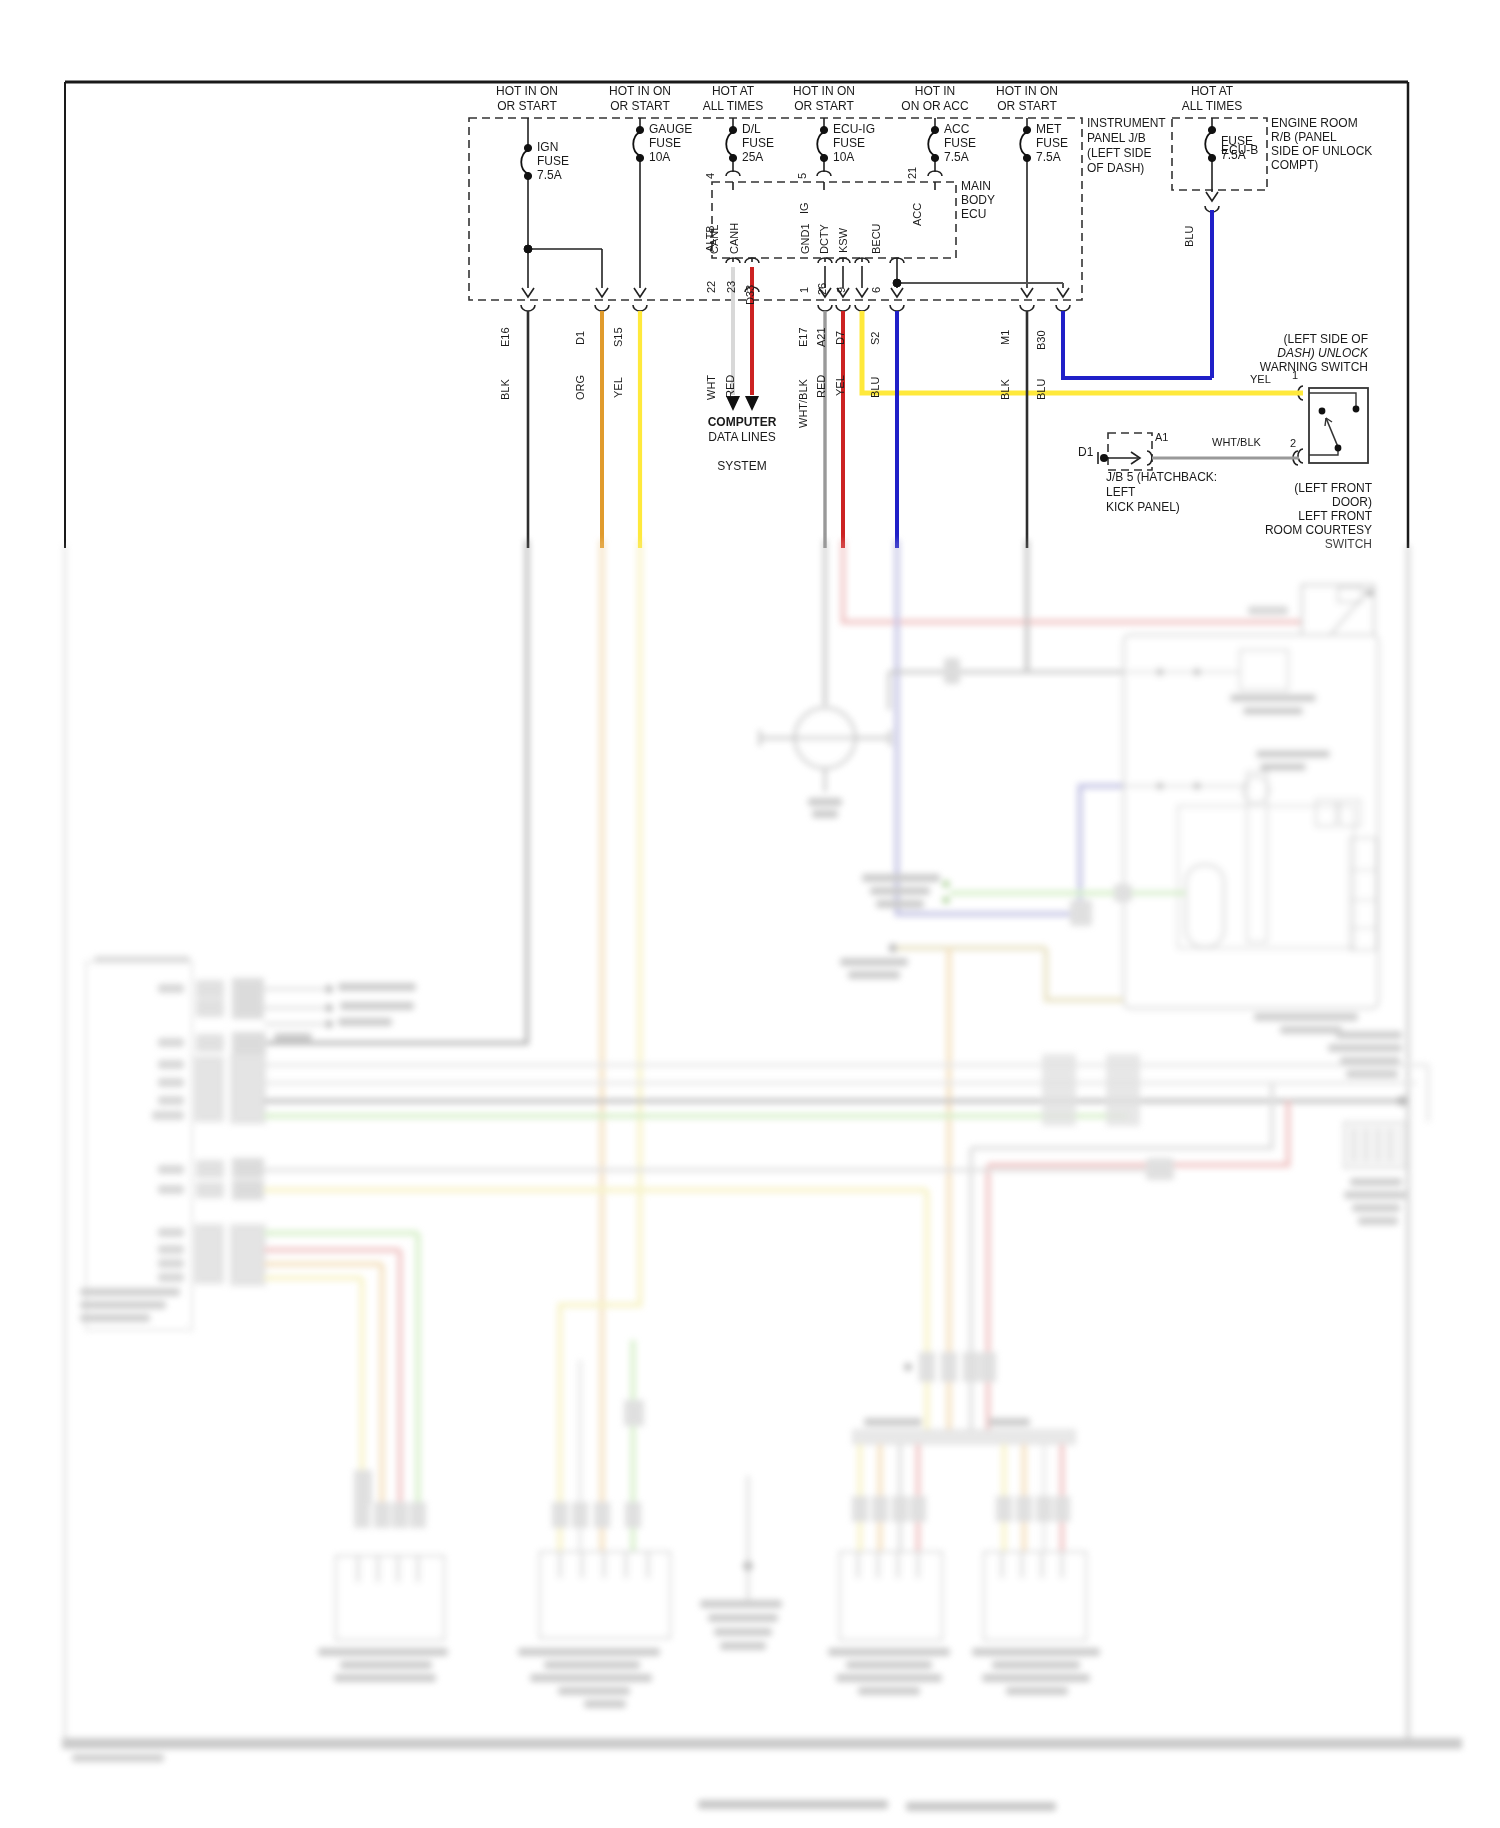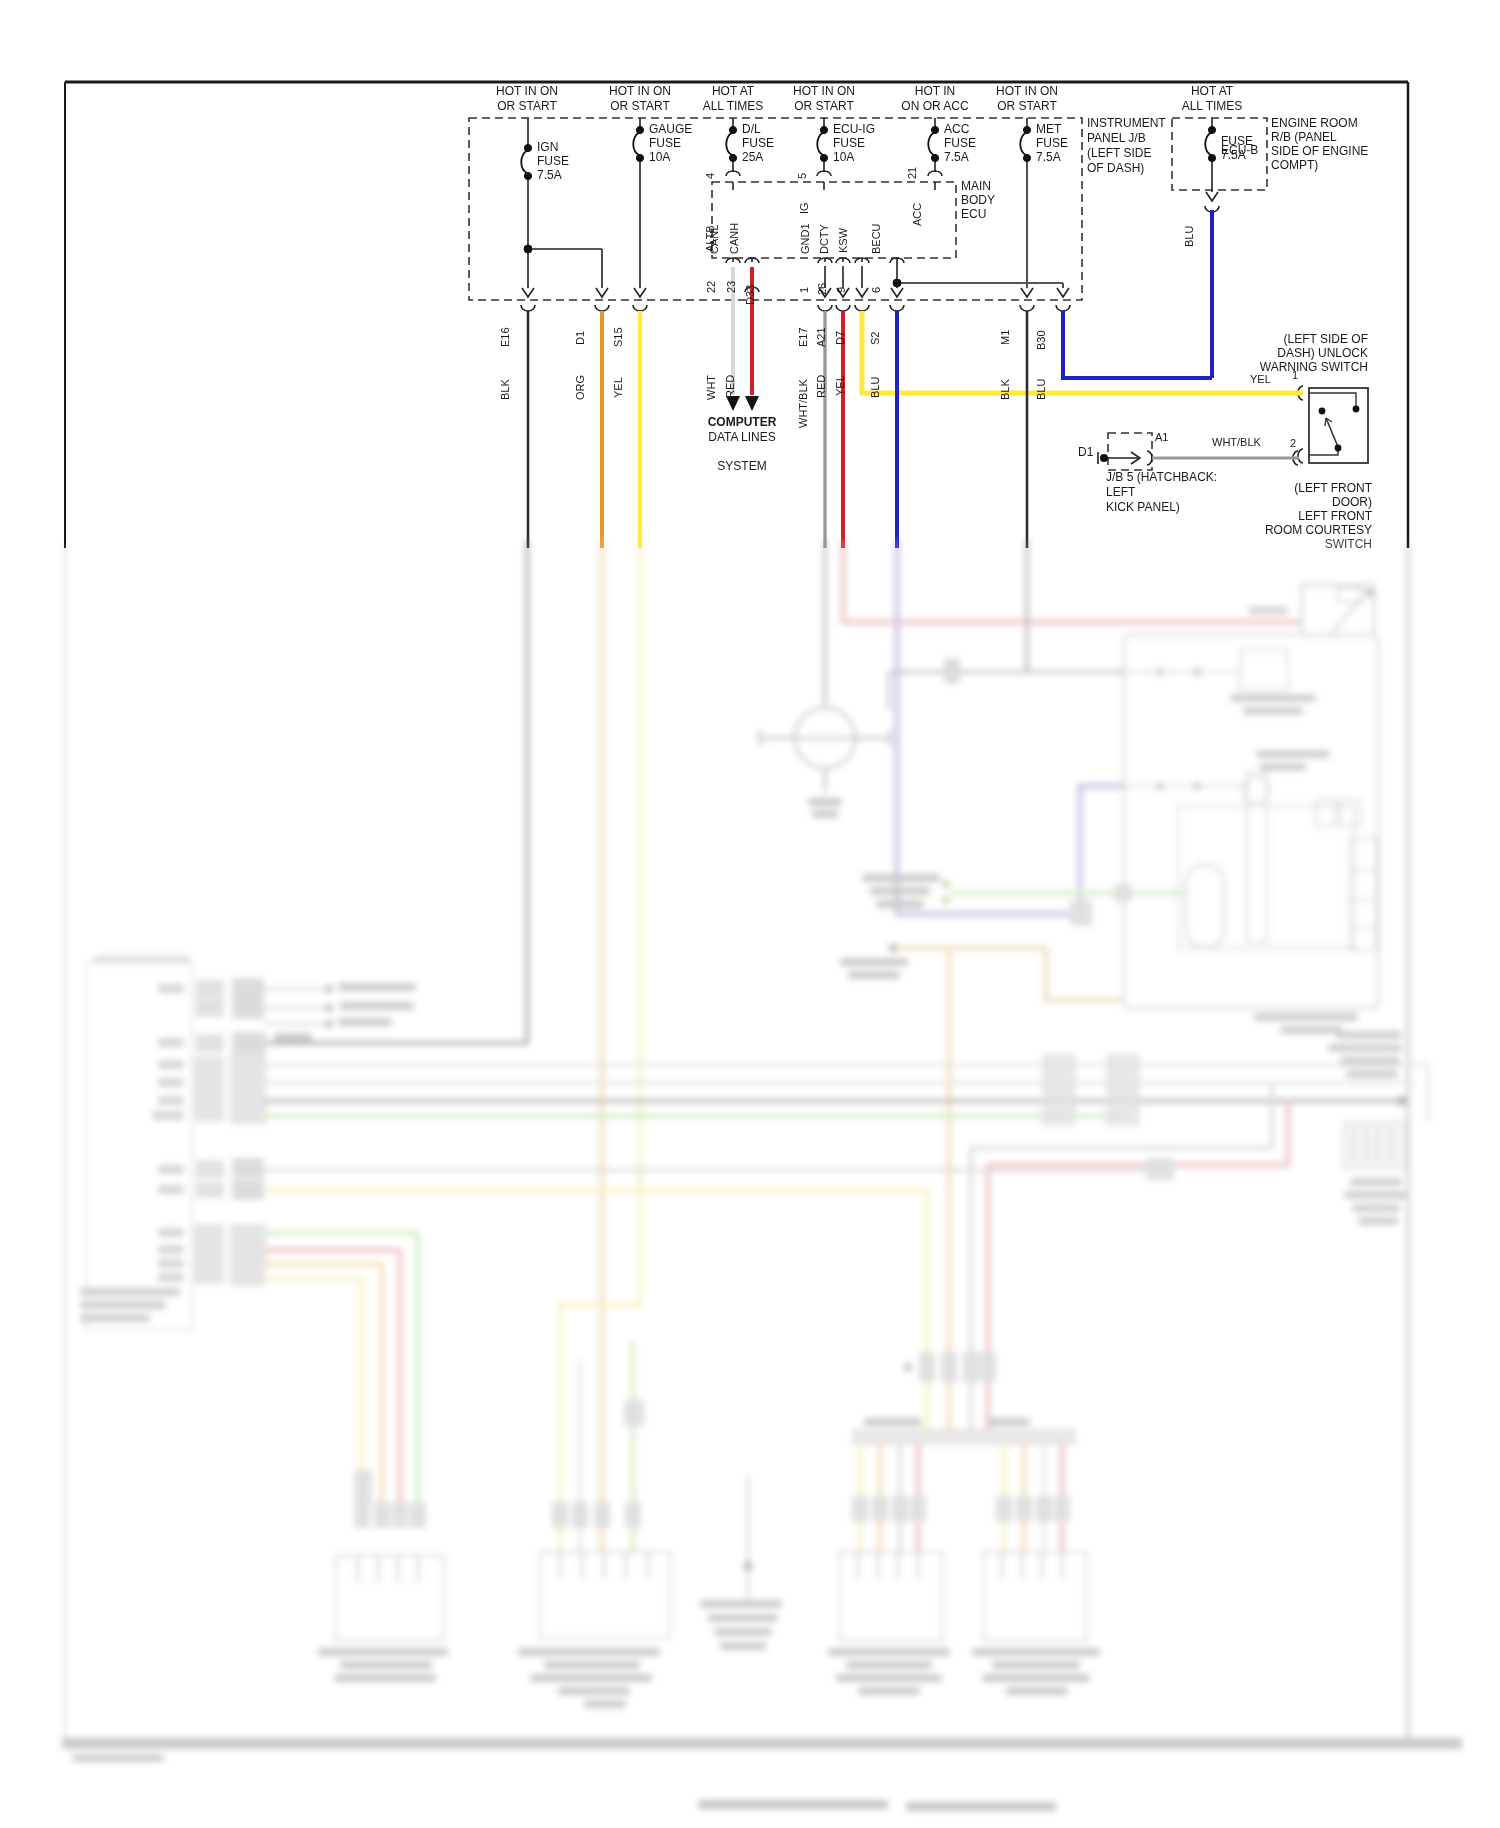--- a/index.html
+++ b/index.html
@@ -430,21 +430,21 @@
 <div class="lbl" style="left:1221px;top:121px;margin-top:23px;">ECU-B</div>
 <div class="lbl" style="left:1221px;top:135px;">FUSE</div>
 <div class="lbl" style="left:1221px;top:149px;">7.5A</div>
 
 <div class="lbl" style="left:1087px;top:117px;">INSTRUMENT</div>
 <div class="lbl" style="left:1087px;top:132px;">PANEL J/B</div>
 <div class="lbl" style="left:1087px;top:147px;">(LEFT SIDE</div>
 <div class="lbl" style="left:1087px;top:162px;">OF DASH)</div>
 <div class="lbl" style="left:1271px;top:117px;">ENGINE ROOM</div>
 <div class="lbl" style="left:1271px;top:131px;">R/B (PANEL</div>
-<div class="lbl" style="left:1271px;top:145px;">SIDE OF ENGINE</div>
+<div class="lbl" style="left:1271px;top:145px;">SIDE OF UNLOCK</div>
 <div class="lbl" style="left:1271px;top:159px;">COMPT)</div>
 <div class="lbl" style="left:961px;top:180px;">MAIN</div>
 <div class="lbl" style="left:961px;top:194px;">BODY</div>
 <div class="lbl" style="left:961px;top:208px;">ECU</div>
 
 <div class="v" style="left:716px;top:167px;">4</div>
 <div class="v" style="left:716px;top:240px;">ALTB</div>
 <div class="v" style="left:808px;top:167px;">5</div>
 <div class="v" style="left:810px;top:202px;">IG</div>
 <div class="v" style="left:918px;top:167px;">21</div>
@@ -486,21 +486,21 @@
 <div class="v" style="left:881px;top:386px;">BLU</div>
 <div class="v" style="left:1011px;top:388px;">BLK</div>
 <div class="v" style="left:1047px;top:388px;">BLU</div>
 <div class="v" style="left:1195px;top:235px;">BLU</div>
 
 <div class="lbl ctr" style="left:742px;top:416px;font-weight:bold;">COMPUTER</div>
 <div class="lbl ctr" style="left:742px;top:431px;">DATA LINES</div>
 <div class="lbl ctr" style="left:742px;top:446px;margin-top:14px;">SYSTEM</div>
 
 <div class="lbl rt" style="left:1230px;top:333px;width:138px;">(LEFT SIDE OF</div>
-<div class="lbl rt" style="left:1230px;top:347px;width:138px;">DASH) UNLOCK</div>
+<div class="lbl rt" style="left:1230px;top:347px;width:138px;font-style:italic;">DASH) UNLOCK</div>
 <div class="lbl rt" style="left:1230px;top:361px;width:138px;">WARNING SWITCH</div>
 <div class="lbl sm" style="left:1250px;top:373px;">YEL</div>
 <div class="lbl sm" style="left:1292px;top:369px;">1</div>
 <div class="lbl sm" style="left:1290px;top:437px;">2</div>
 
 <div class="lbl" style="left:1078px;top:446px;">D1</div>
 <div class="lbl sm" style="left:1155px;top:431px;">A1</div>
 <div class="lbl sm" style="left:1212px;top:436px;">WHT/BLK</div>
 <div class="lbl" style="left:1106px;top:471px;">J/B 5 (HATCHBACK:</div>
 <div class="lbl" style="left:1106px;top:486px;">LEFT</div>

